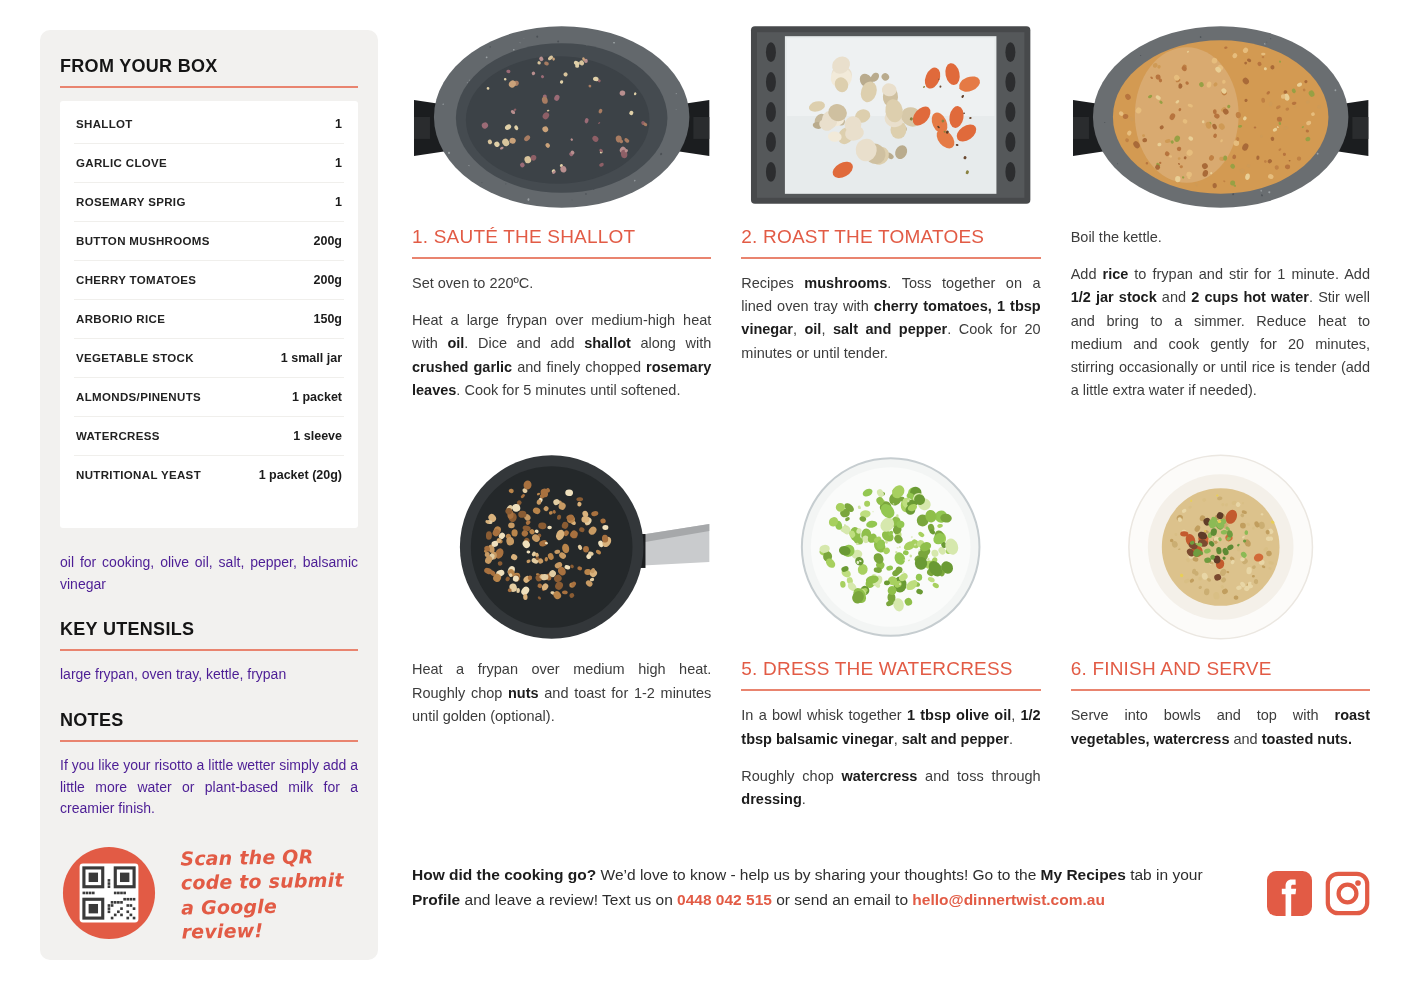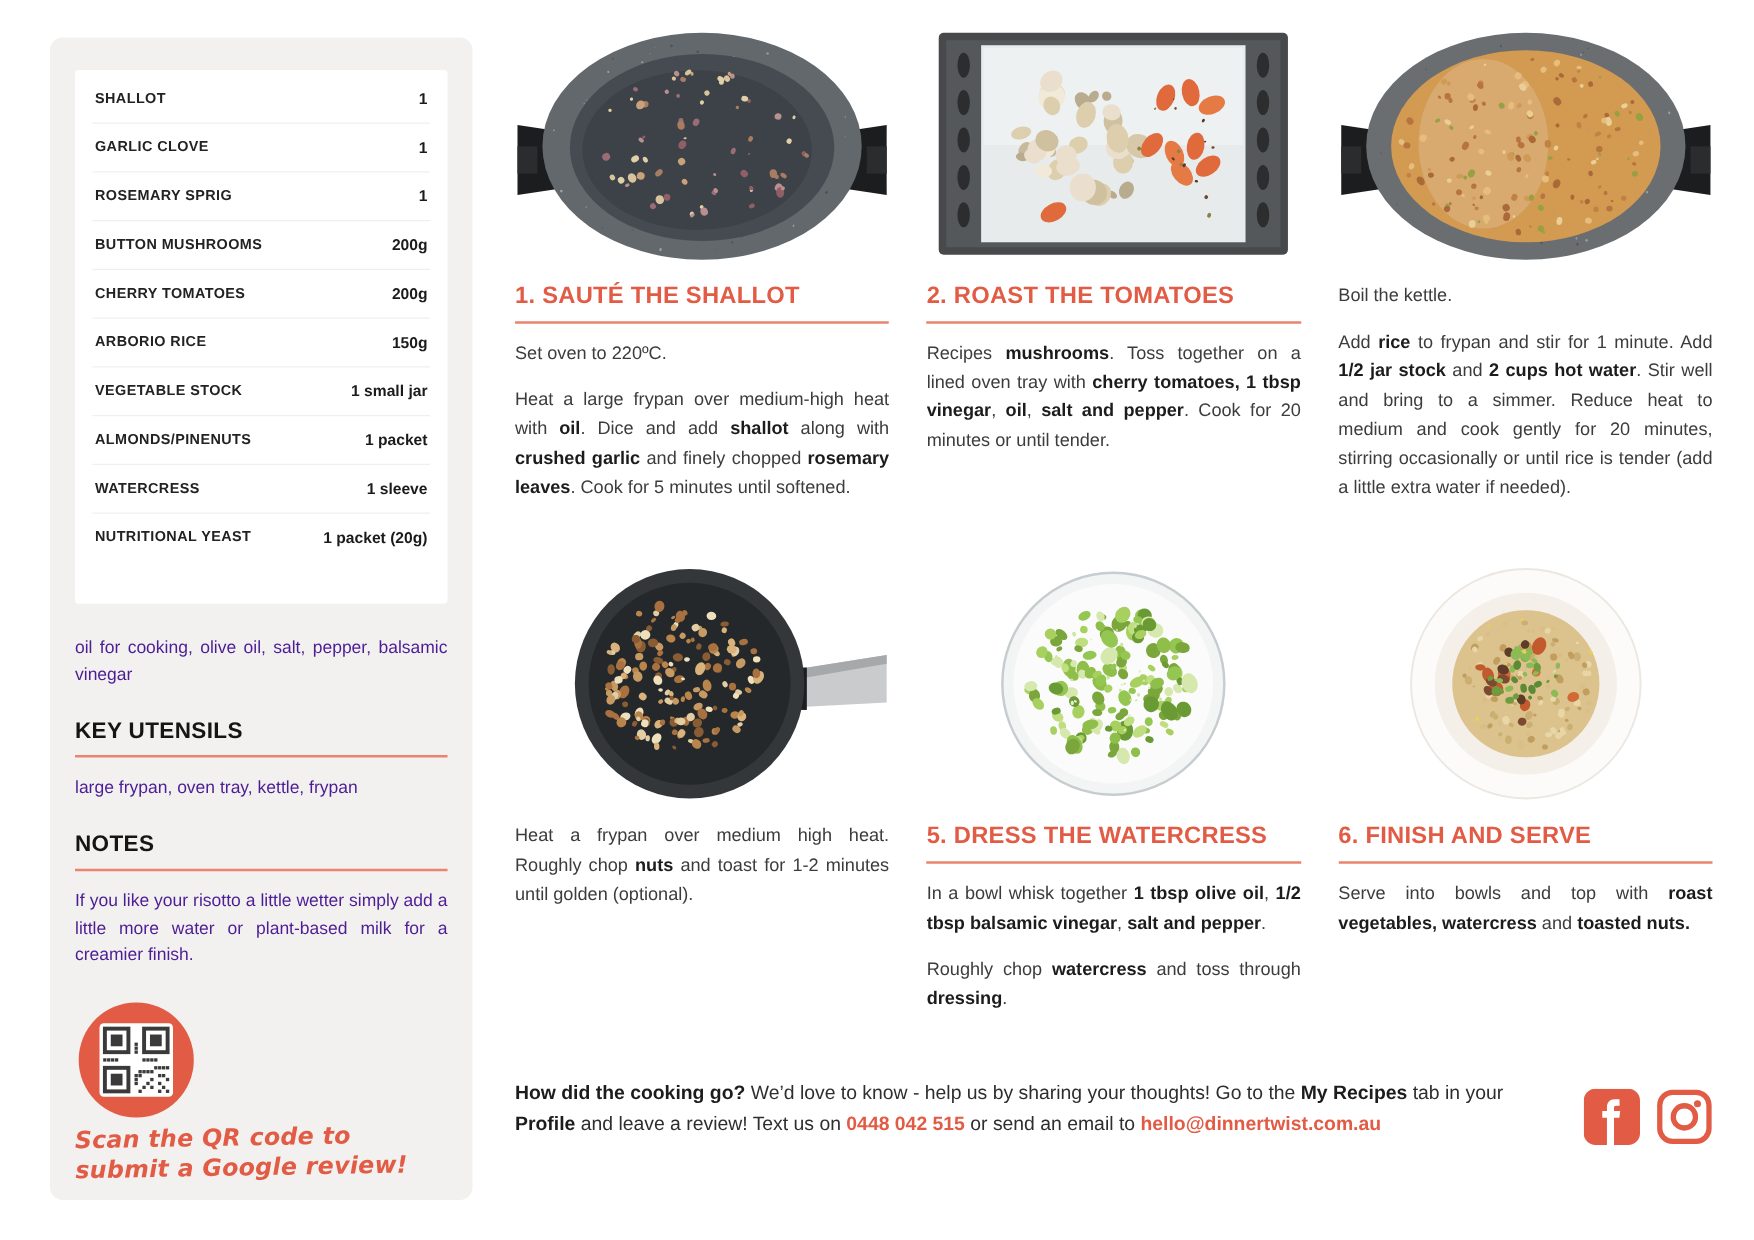--- a/index.html
+++ b/index.html
@@ -18,49 +18,50 @@
     font-size:18px; font-weight:700; color:#151515; letter-spacing:.3px;
     padding-bottom:9px; border-bottom:2px solid #e9846f; margin-bottom:13px;
   }
   .box-table { background:#fff; border-radius:3px; padding:4px 14px 34px; margin-bottom:24px; }
   .box-row { display:flex; justify-content:space-between; align-items:center;
     padding:12px 2px; border-bottom:1px solid #f0efec; }
   .box-row:last-child { border-bottom:none; }
   .box-name { font-size:11.5px; font-weight:700; color:#222; letter-spacing:.35px; }
   .box-qty  { font-size:12.5px; font-weight:700; color:#1b1b1b; }
   .side-text { font-size:14px; line-height:1.55; color:#4c1d95; text-align:justify; margin-bottom:24px; }
-  .qr-row { margin-top:auto; display:flex; align-items:flex-start; gap:1px;flex-direction:column; }
+  .qr-row { margin-top:auto; display:flex; align-items:flex-end; gap:23px; }
   .qr-circle { width:98px; height:98px; flex:0 0 auto; }
   .qr-caption {
     font-size:19px; line-height:1.28; color:#e25b45; font-weight:700; font-style:italic;
     font-family:"DejaVu Sans",cursive; letter-spacing:.2px; transform:rotate(-1deg);
   }
   
   .main { position:absolute; left:412px; top:20px; width:958px; }
   .steps { display:grid; grid-template-columns:repeat(3,1fr); column-gap:30px; row-gap:36px; }
   .photo { width:100%; height:190px; margin-bottom:16px; }
   .photo svg { width:100%; height:100%; display:block; }
   .step-title {
-    font-size:19px; font-weight:700; color:#e25b45; letter-spacing:.2px; white-space:nowrap;
+    font-size:19px; font-weight:400; color:#e25b45; letter-spacing:.2px; white-space:nowrap;
     padding-bottom:9px; border-bottom:2px solid #e9846f; margin-bottom:13px;
   }
   .step p { font-size:14.5px; line-height:1.6; text-align:justify; color:#3c3c3c; margin-bottom:14px; }
   .b { font-weight:700; color:#1c1c1c; }
   .accent { color:#e25b45; }
   
   .footer { display:flex; align-items:flex-start; gap:28px; margin-top:38px; }
   .footer-text { flex:1; max-width:852px; font-size:15.5px; line-height:1.58; color:#2e2e2e; }
   .social { display:flex; gap:13px; margin-left:auto; padding-top:8px; }
   .social a { display:block; width:45px; height:45px; }
   .social svg { width:45px; height:45px; display:block; }
 </style>
 </head>
 <body>
 
 <aside class="sidebar">
+  <h2 class="side-title">FROM YOUR BOX</h2>
 
   <div class="box-table">
     <div class="box-row">
       <span class="box-name">SHALLOT</span>
       <span class="box-qty">1</span>
     </div>
     <div class="box-row">
       <span class="box-name">GARLIC CLOVE</span>
       <span class="box-qty">1</span>
     </div>

